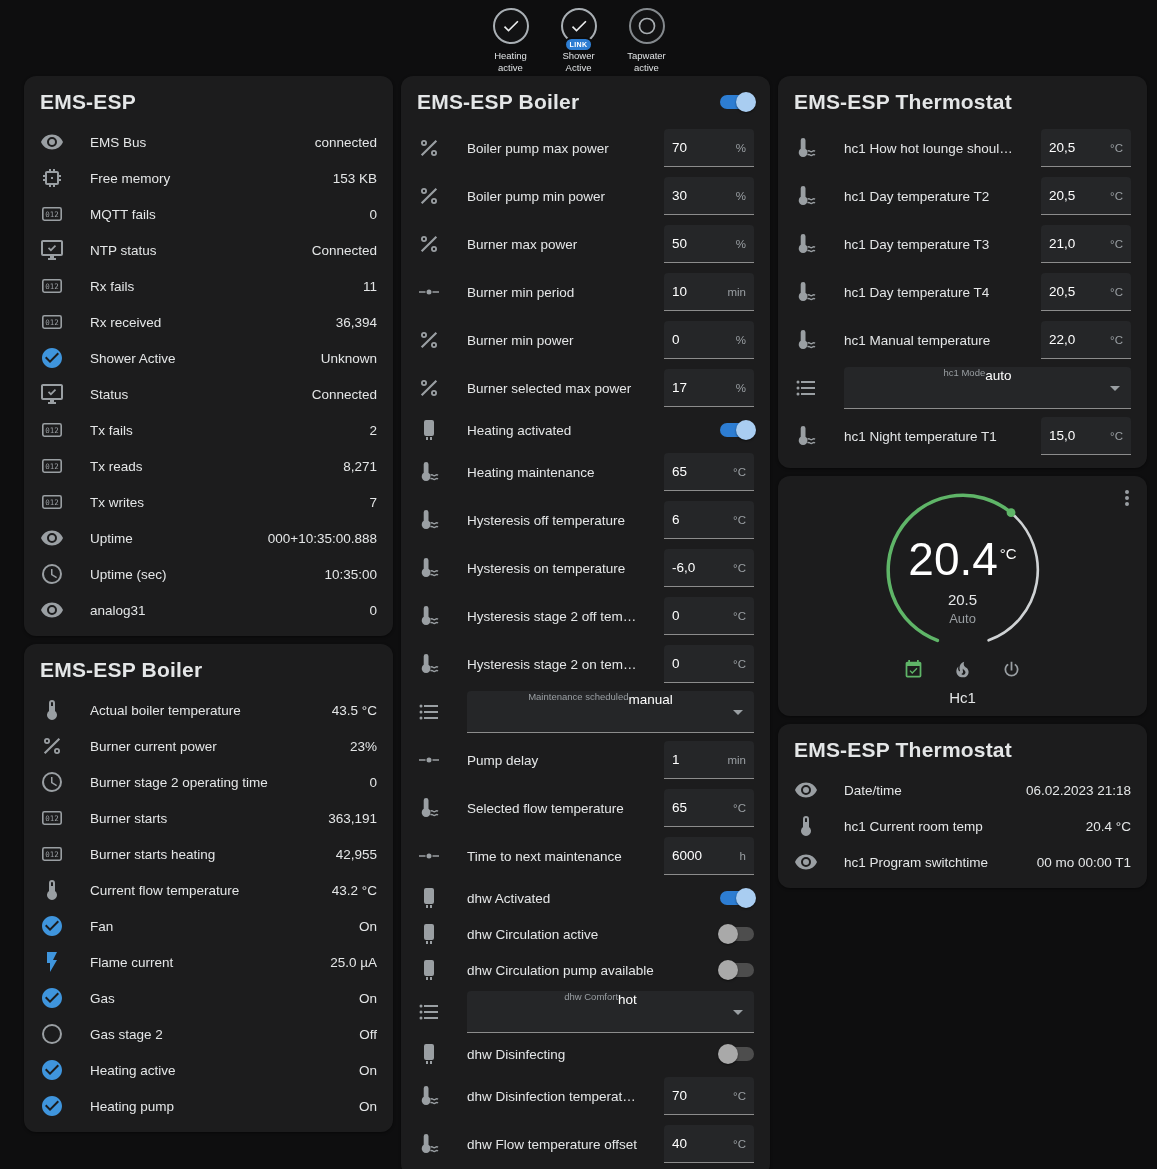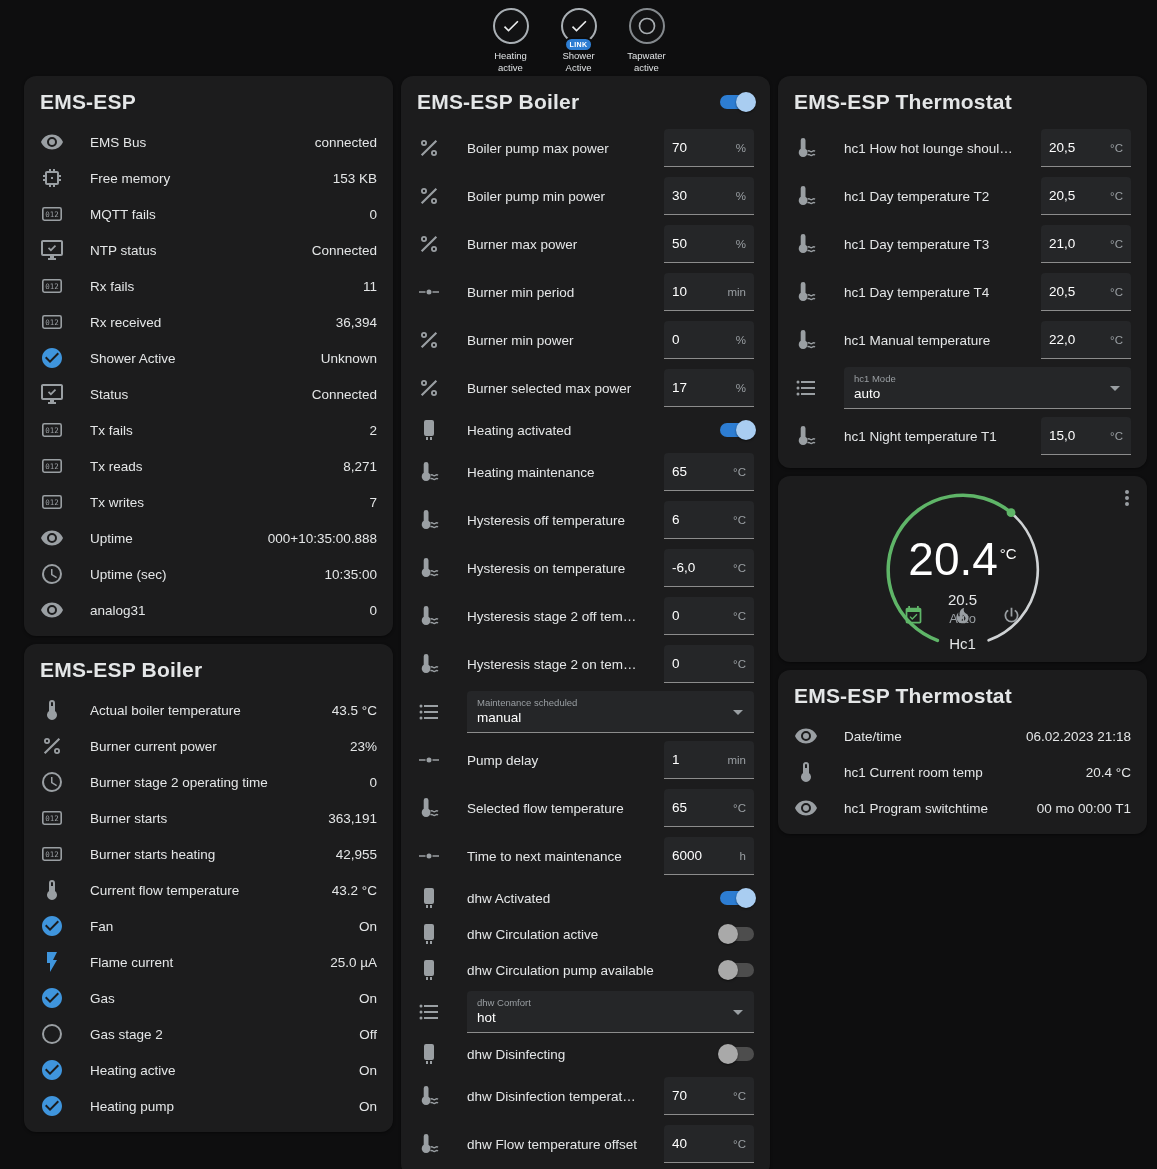--- a/index.html
+++ b/index.html
@@ -38,30 +38,30 @@
   .icon{width:24px;height:24px;color:var(--icon);flex:none}
   .icon svg{width:100%;height:100%;display:block}
   .icon.active{color:var(--icon-active)}
   .label{flex:1;min-width:0;font-size:13.5px;color:var(--text);white-space:nowrap;overflow:hidden;text-overflow:ellipsis}
   .value{font-size:13.5px;color:var(--text);white-space:nowrap;text-align:center}
   .num-box{width:90px;height:38px;flex:none;background:var(--input-bg);border-bottom:1px solid var(--underline);
     border-radius:4px 4px 0 0;display:flex;align-items:center;justify-content:space-between;padding:0 8px;cursor:text}
   .num{font-size:13.5px;color:#fff}
   .unit{font-size:11.5px;color:var(--text2);margin-left:4px}
   .select-box{flex:1;min-width:0;height:42px;position:relative;background:var(--input-bg);border-bottom:1px solid var(--underline);
-    border-radius:4px 4px 0 0;display:flex;flex-direction:column;justify-content:center;padding:0 30px 0 10px;cursor:pointer}
+    border-radius:4px 4px 0 0;display:flex;flex-direction:row;justify-content:center;padding:0 30px 0 10px;cursor:pointer}
   .sel-label{font-size:9.5px;color:var(--text2);line-height:1.25}
   .sel-value{font-size:13.5px;color:#fff;line-height:1.3}
   .sel-arrow{position:absolute;right:4px;top:50%;margin-top:-12px;color:var(--text2)}
   .switch{width:34px;height:14px;border-radius:8px;background:var(--off-track);position:relative;flex:none;cursor:pointer}
   .switch .knob{position:absolute;width:20px;height:20px;border-radius:50%;background:var(--off-knob);top:-3px;left:-2px;box-shadow:0 1px 2px rgba(0,0,0,.5)}
   .switch.on{background:var(--accent)}
   .switch.on .knob{left:auto;right:-2px;background:var(--accent-knob)}
   
-  .thermo{height:186px;position:relative;padding-bottom:8px}
+  .thermo{height:240px;position:relative;padding-bottom:8px}
   .thermo-menu{position:absolute;top:10px;right:8px;width:24px;height:24px;color:var(--text2);cursor:pointer}
   .thermo-menu svg{width:100%;height:100%}
   .dial{position:absolute;top:6px;left:50%;margin-left:-88px;width:176px;height:176px}
   .dial-main{stroke:var(--green);stroke-width:4;stroke-linecap:round;fill:none}
   .dial-rest{stroke:var(--dial-rest);stroke-width:3;stroke-linecap:round;fill:none}
   .dial-dot{fill:var(--green)}
   .thermo-reading{position:absolute;top:60px;left:0;right:0;text-align:center}
   .cur{font-size:46px;line-height:1;color:#ffffff}
   .cur .cu{font-size:15px;vertical-align:super;margin-left:2px}
   .tgt{margin-top:9px;font-size:15px;color:var(--text)}

